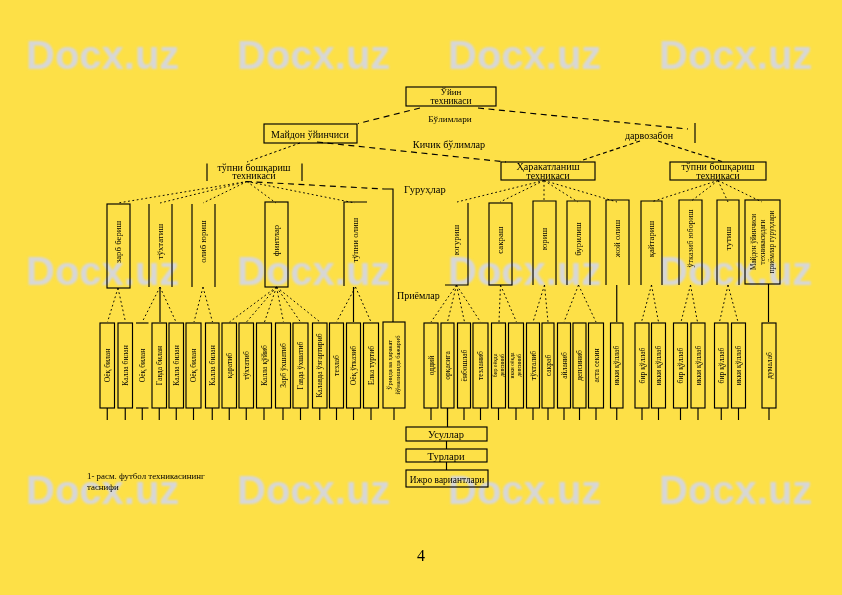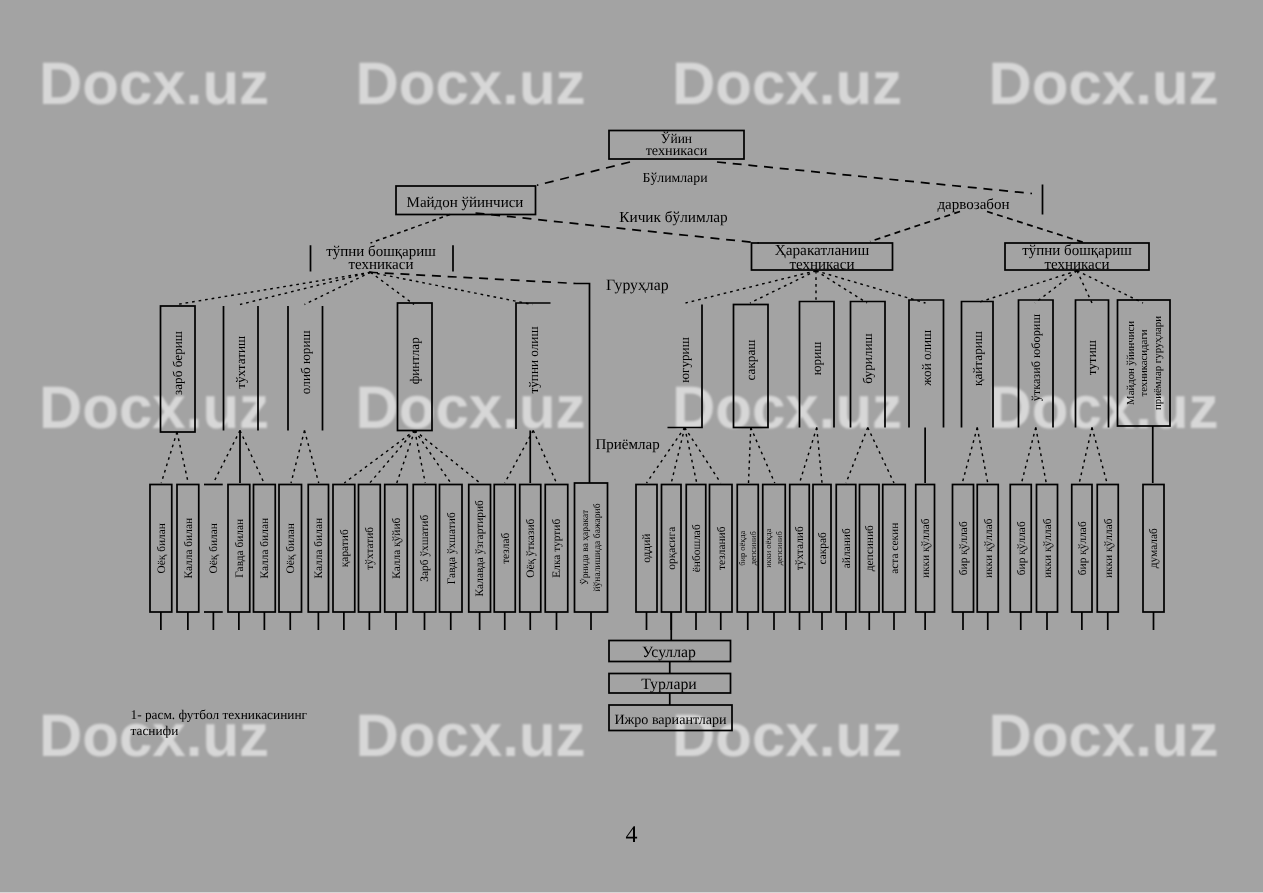--- a/index.html
+++ b/index.html
@@ -1,17 +1,17 @@
 <!DOCTYPE html>
 <html><head>
 <meta charset="utf-8">
 <title>page</title>
 <style>
   html, body { margin: 0; padding: 0; background: #fff; }
-  #page { position: relative; width: 842px; height: 595px; background: #a3a3a3; overflow: hidden; }
+  #page { position: relative; width: 842px; height: 595px; background: #fde047; overflow: hidden; }
 </style>
 </head>
 <body>
 
 <div id="page">
 <svg width="842" height="595" viewBox="0 0 842 595">
 <defs>
 <filter id="wblur" x="-10%" y="-10%" width="120%" height="120%">
 <feGaussianBlur stdDeviation="0.85"></feGaussianBlur>
 </filter>

